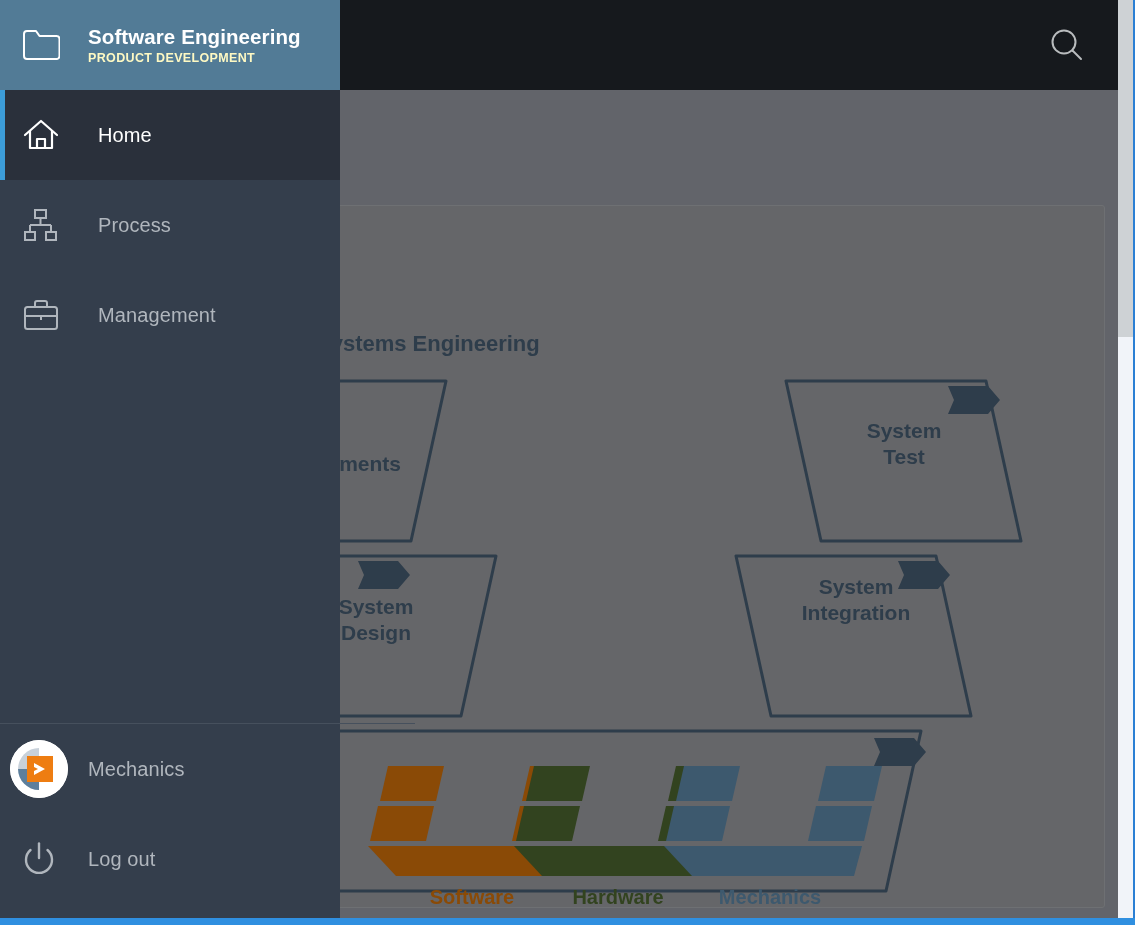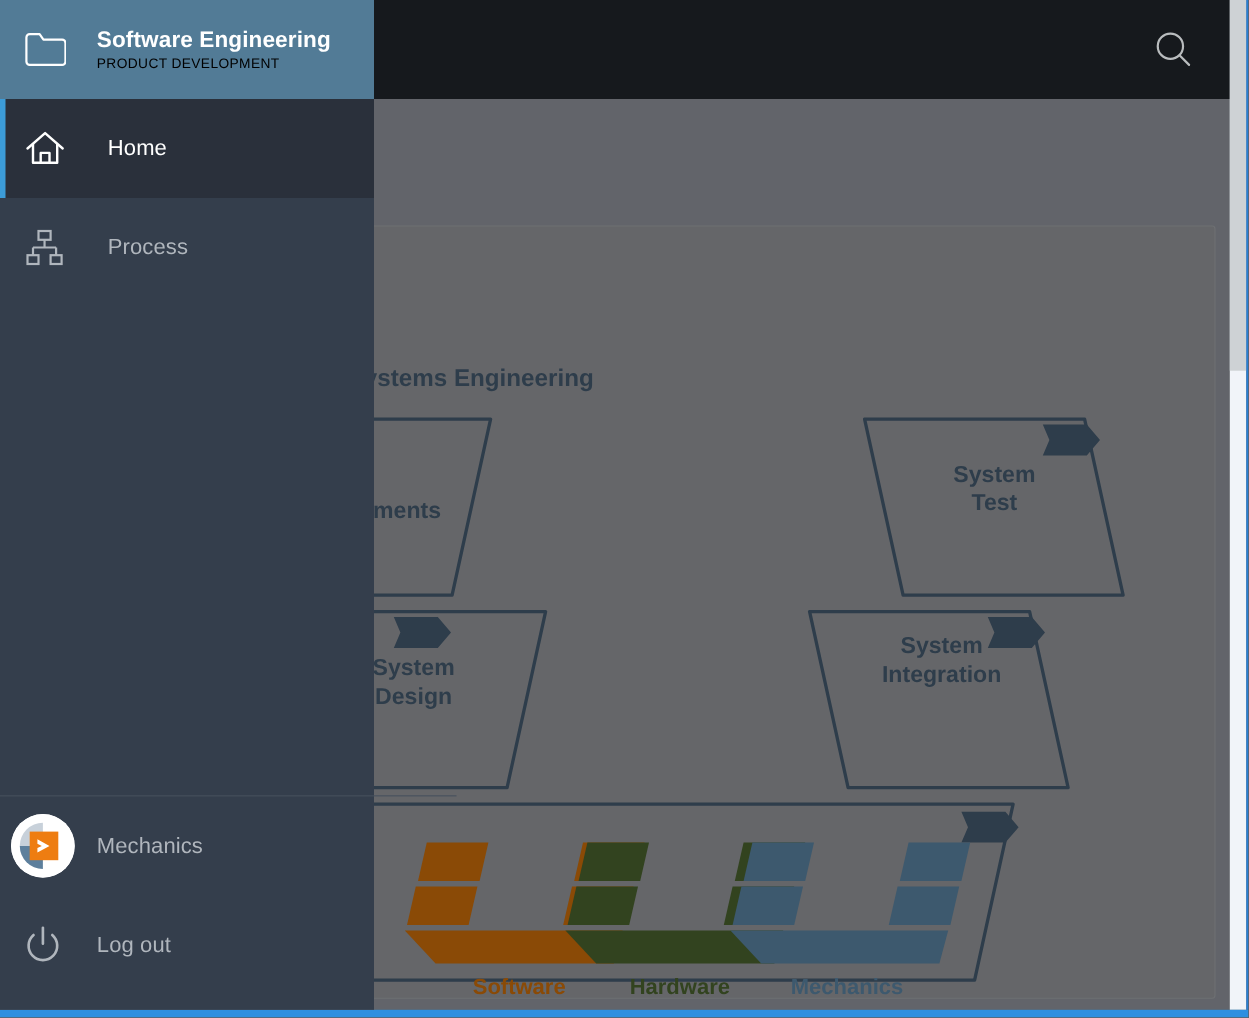--- a/index.html
+++ b/index.html
@@ -71,21 +71,21 @@
     width: 42px; height: 42px;
     display: flex; align-items: center; justify-content: center;
     margin-right: 26px;
   }
   .drawer-titles { display: flex; flex-direction: column; justify-content: center; }
   .drawer-title {
     color: #ffffff; font-size: 20.5px; font-weight: 600; letter-spacing: 0.1px;
     line-height: 26px;
   }
   .drawer-subtitle {
-    color: #000000; font-size: 12.5px; font-weight: normal;
+    color: #fef9c3; font-size: 12.5px; font-weight: bold;
     letter-spacing: 0.35px; line-height: 16px;
   }
 
   .nav-list { position: relative; }
   .nav-item {
     position: relative; display: flex; align-items: center;
     height: 90px; padding-left: 20px;
     color: #b0b6bd; cursor: pointer; gap: 10px;
   }
   .nav-item .nav-icon {
@@ -251,20 +251,31 @@
             <rect x="24" y="26" width="10" height="8" fill="none" stroke="#b0b6bd" stroke-width="2"></rect>
             <line x1="18.5" y1="12" x2="18.5" y2="19" stroke="#b0b6bd" stroke-width="2"></line>
             <line x1="8" y1="19" x2="29" y2="19" stroke="#b0b6bd" stroke-width="2"></line>
             <line x1="8" y1="19" x2="8" y2="26" stroke="#b0b6bd" stroke-width="2"></line>
             <line x1="29" y1="19" x2="29" y2="26" stroke="#b0b6bd" stroke-width="2"></line>
           </svg>
         </span>
         <span class="nav-label">Process</span>
       </div>
 
+      <div class="nav-item">
+        <span class="nav-icon">
+          <svg width="38" height="38" viewBox="0 0 38 38">
+            <rect x="3" y="11" width="32" height="22" rx="2.5" fill="none" stroke="#b0b6bd" stroke-width="2"></rect>
+            <path d="M13 11 V7 a2 2 0 0 1 2 -2 h8 a2 2 0 0 1 2 2 v4" fill="none" stroke="#b0b6bd" stroke-width="2"></path>
+            <line x1="3" y1="20" x2="35" y2="20" stroke="#b0b6bd" stroke-width="2"></line>
+            <line x1="19" y1="20" x2="19" y2="24" stroke="#b0b6bd" stroke-width="2"></line>
+          </svg>
+        </span>
+        <span class="nav-label">Management</span>
+      </div>
 
 
     </div>
 
     <div class="nav-divider"></div>
 
     <div class="footer-list">
       <div class="footer-item">
         <span class="avatar">
           <svg width="58" height="58" viewBox="0 0 58 58">

